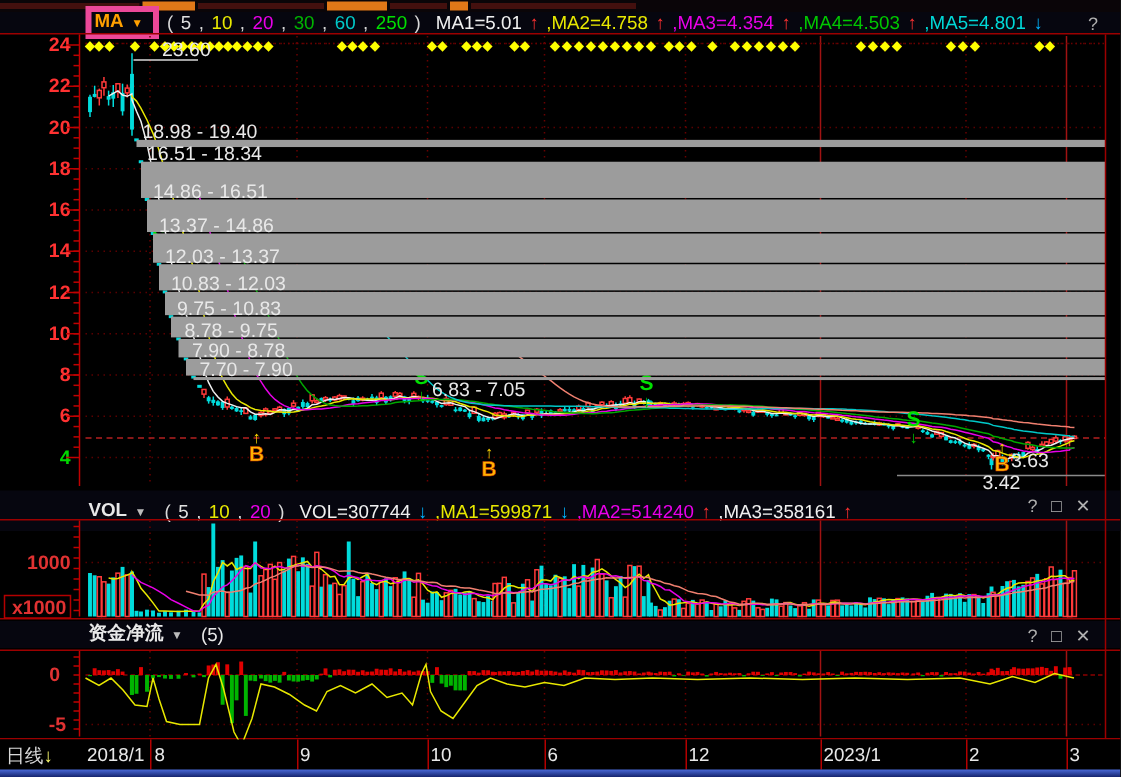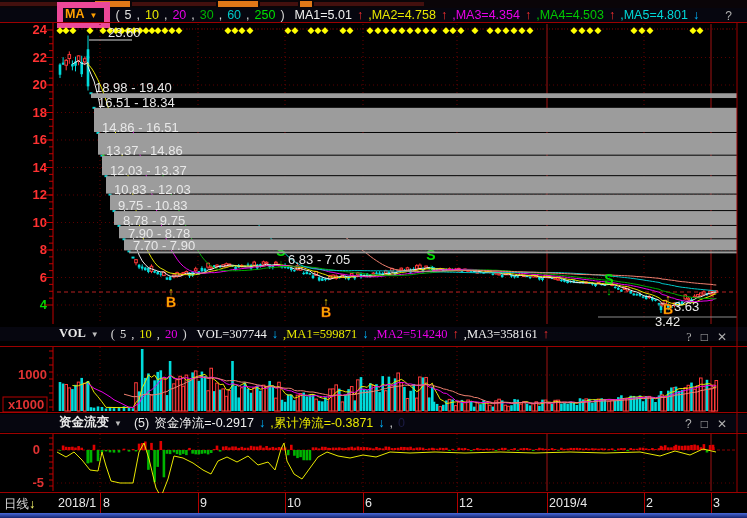--- a/index.html
+++ b/index.html
@@ -1,21 +1,21 @@
 <!DOCTYPE html>
 <html><head>
 <meta charset="utf-8">
 <style>
   html,body{margin:0;padding:0;background:#222;}
   #app{position:relative;width:747px;height:518px;background:#000;overflow:hidden;
        font-family:"Liberation Sans",sans-serif;-webkit-font-smoothing:none;}
   .hdr{position:absolute;left:0;width:747px;display:flex;align-items:center;
        background:#06060f;font-size:12.5px;white-space:nowrap;}
   .hdr span{margin-right:5px;}
-  .ind-btn{border:6px solid #ec4899;color:#ffa000;padding:0 2px;margin:0 6px 0 57px;
+  .ind-btn{border:4px solid #ec4899;color:#ffa000;padding:0 2px;margin:0 6px 0 57px;
            font-weight:bold;cursor:default;display:inline-block;line-height:13px;}
   .ind-btn .arr{color:#ffa000;font-size:8px;}
   .winbtns{position:absolute;right:6px;top:0;color:#b0b0b0;font-size:12px;letter-spacing:4px;}
   .redline{position:absolute;left:0;width:747px;height:1px;background:#9c0000;}
   .dateaxis{position:absolute;left:0;top:493px;width:747px;height:20px;background:#000;}
   .dlabel{position:absolute;top:3px;color:#e8e8e8;font-size:12.5px;}
   .dsep{position:absolute;top:0;width:1px;height:20px;background:#b40000;}
   .period{position:absolute;left:4px;top:3px;color:#d8d8d8;font-size:12.5px;}
   .period .arr{color:#ffff70;}
   .bluebar{position:absolute;left:0;top:513px;width:747px;height:5px;
@@ -40,33 +40,32 @@
     </div>
 
   <div class="hdr" id="maHeader" style="top:8px;height:14px;">
     <span class="ind-btn"><span>MA</span><span class="arr">▼</span></span>
     <span id="maParams"><span style="color: rgb(216, 216, 216);">(</span><span style="color: rgb(224, 224, 224);">5</span><span style="color: rgb(216, 216, 216);">,</span><span style="color: rgb(232, 232, 0);">10</span><span style="color: rgb(216, 216, 216);">,</span><span style="color: rgb(232, 0, 232);">20</span><span style="color: rgb(216, 216, 216);">,</span><span style="color: rgb(0, 180, 0);">30</span><span style="color: rgb(216, 216, 216);">,</span><span style="color: rgb(0, 200, 200);">60</span><span style="color: rgb(216, 216, 216);">,</span><span style="color: rgb(0, 224, 0);">250</span><span style="color: rgb(216, 216, 216);">)</span></span>
     <span id="maValues"><span style="color: rgb(240, 240, 240);">MA1=5.01</span><span style="color: rgb(255, 50, 50);">↑</span><span style="color: rgb(232, 232, 0);">,MA2=4.758</span><span style="color: rgb(255, 50, 50);">↑</span><span style="color: rgb(232, 0, 232);">,MA3=4.354</span><span style="color: rgb(255, 50, 50);">↑</span><span style="color: rgb(0, 200, 0);">,MA4=4.503</span><span style="color: rgb(255, 50, 50);">↑</span><span style="color: rgb(0, 216, 216);">,MA5=4.801</span><span style="color: rgb(0, 180, 255);">↓</span></span>
     <span class="winbtns" style="top:1px;">?</span>
   </div>
   <div class="redline" style="top:22px;"></div>
 
-  <div class="hdr" id="volHeader" style="top:327px;height:14px;font-family:Liberation Serif, serif;">
+  <div class="hdr" id="volHeader" style="top:327px;height:27px;">
     <span class="ind-btn" style="border:none;color:#e8e8e8;margin-left:57px;"><span>VOL</span><span class="arr" style="color:#bbb">▼</span></span>
     <span id="volParams"><span style="color: rgb(216, 216, 216);">(</span><span style="color: rgb(224, 224, 224);">5</span><span style="color: rgb(216, 216, 216);">,</span><span style="color: rgb(232, 232, 0);">10</span><span style="color: rgb(216, 216, 216);">,</span><span style="color: rgb(232, 0, 232);">20</span><span style="color: rgb(216, 216, 216);">)</span></span>
     <span id="volValues"><span style="color: rgb(240, 240, 240);">VOL=307744</span><span style="color: rgb(0, 180, 255);">↓</span><span style="color: rgb(232, 232, 0);">,MA1=599871</span><span style="color: rgb(0, 180, 255);">↓</span><span style="color: rgb(232, 0, 232);">,MA2=514240</span><span style="color: rgb(255, 50, 50);">↑</span><span style="color: rgb(240, 240, 240);">,MA3=358161</span><span style="color: rgb(255, 50, 50);">↑</span></span>
     <span class="winbtns" style="top:3px;" id="volBtns"><span style="color: rgb(176, 176, 176);">?</span><span style="color: rgb(176, 176, 176);">□</span><span style="color: rgb(176, 176, 176);">✕</span></span>
   </div>
   <div class="redline" style="top:346px;"></div>
   <div class="redline" style="top:412px;"></div>
 
   <div class="hdr" id="flowHeader" style="top:414px;height:18px;">
-    <span class="ind-btn" style="border:none;color:#e8e8e8;margin-left:57px;"><span>资金流变</span><span class="arr" style="color:#bbb">▼</span></span>
+    <span class="ind-btn" style="border:none;color:#e8e8e8;margin-left:57px;"><span>资金净流</span><span class="arr" style="color:#bbb">▼</span></span>
     <span style="color:#e8e8e8">(5)</span>
-    <span id="flowValues"><span style="color: rgb(240, 240, 240);">资金净流=-0.2917</span><span style="color: rgb(0, 180, 255);">↓</span><span style="color: rgb(232, 232, 0);">,累计净流=-0.3871</span><span style="color: rgb(0, 180, 255);">↓</span><span style="color: rgb(208, 208, 208);">,</span><span style="color: rgb(28, 28, 70);">0</span></span>
     <span class="winbtns" style="top:3px;" id="flowBtns"><span style="color: rgb(176, 176, 176);">?</span><span style="color: rgb(176, 176, 176);">□</span><span style="color: rgb(176, 176, 176);">✕</span></span>
   </div>
   <div class="redline" style="top:433px;"></div>
   <div class="redline" style="top:492px;"></div>
 
   <svg id="chart" width="747" height="513">
       <g>
         <line x1="57" y1="57.5" x2="737" y2="57.5" stroke="#5a0000" stroke-dasharray="1 3"></line>
         <line x1="57" y1="85" x2="737" y2="85" stroke="#5a0000" stroke-dasharray="1 3"></line>
         <line x1="57" y1="112.5" x2="737" y2="112.5" stroke="#5a0000" stroke-dasharray="1 3"></line>
@@ -1164,18 +1163,18 @@
       <div class="dsep" style="left: 457px;"></div>
       <div class="dsep" style="left: 547px;"></div>
       <div class="dsep" style="left: 644px;"></div>
       <div class="dsep" style="left: 711px;"></div>
       <div class="dlabel" style="left: 58px;">2018/1</div>
       <div class="dlabel" style="left: 103px;">8</div>
       <div class="dlabel" style="left: 200px;">9</div>
       <div class="dlabel" style="left: 287px;">10</div>
       <div class="dlabel" style="left: 365px;">6</div>
       <div class="dlabel" style="left: 459px;">12</div>
-      <div class="dlabel" style="left: 549px;">2019/4</div>
+      <div class="dlabel" style="left: 549px;">2023/1</div>
       <div class="dlabel" style="left: 646px;">2</div>
       <div class="dlabel" style="left: 713px;">3</div>
     </div>
   <div class="bluebar"></div>
 </div>
 
 </body></html>

